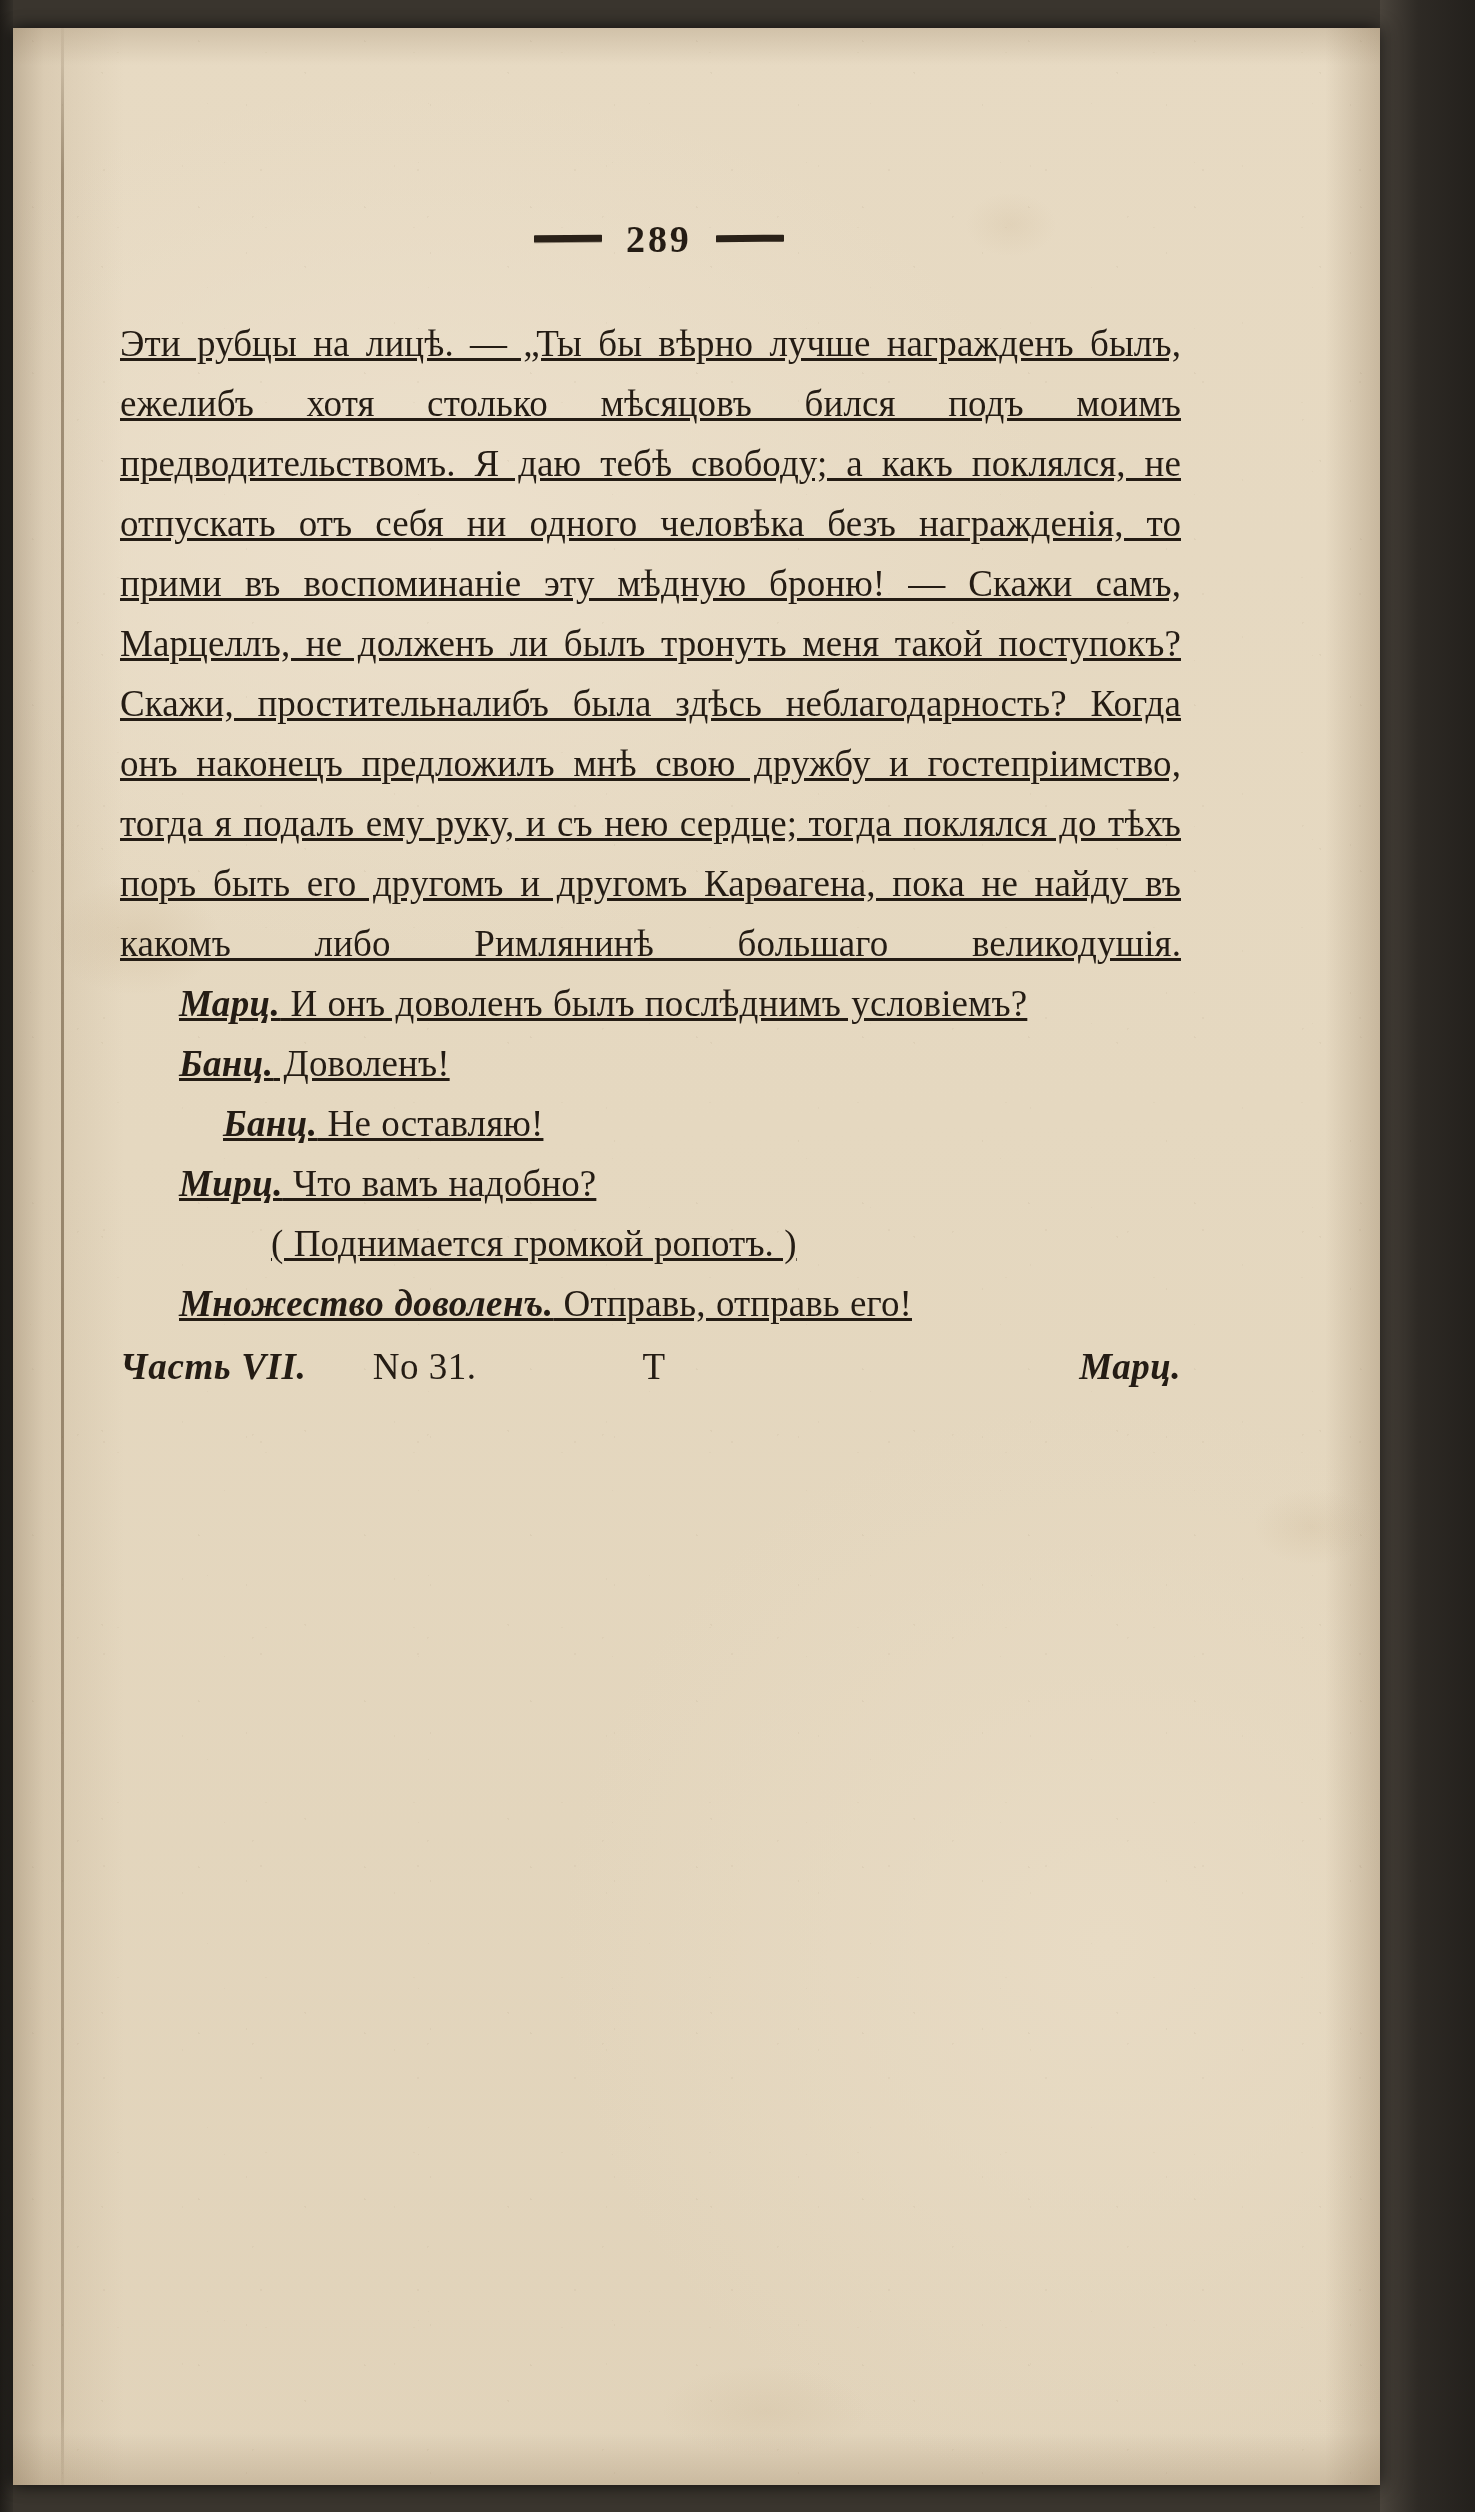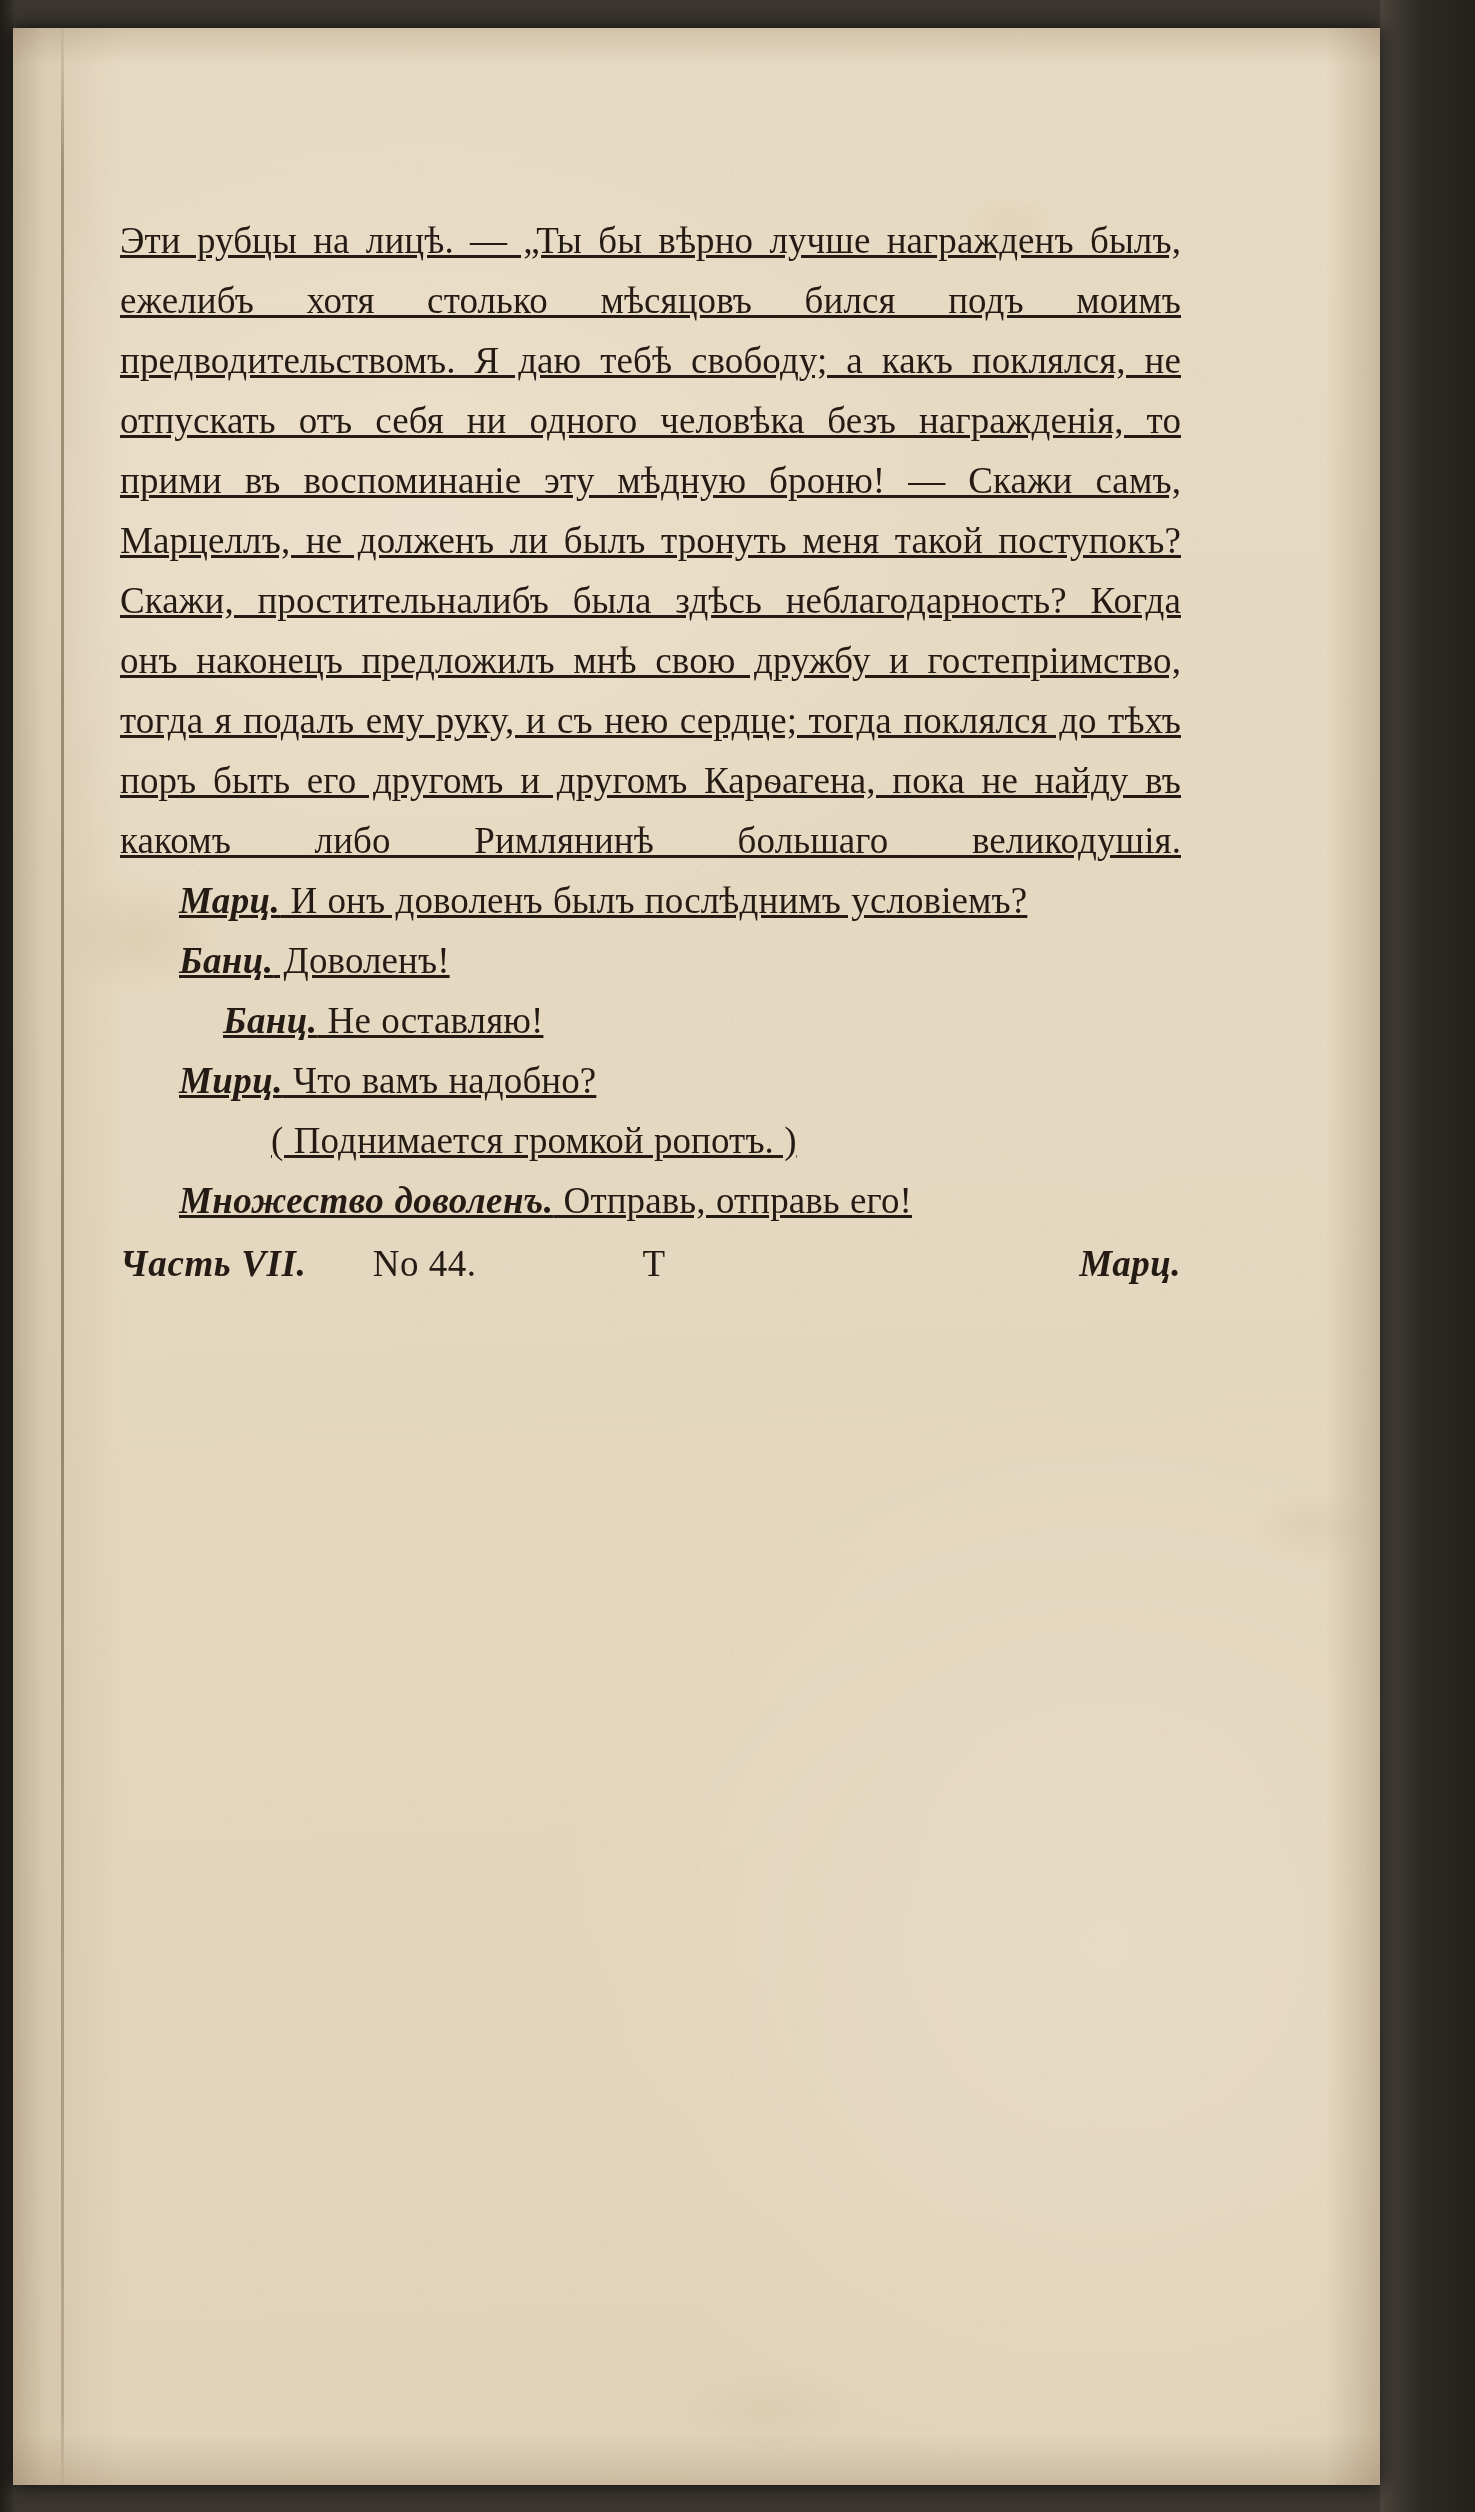--- a/index.html
+++ b/index.html
@@ -211,20 +211,25 @@
     <div class="grain"></div>
     <div class="foxing"></div>
     <div class="gutter-shadow"></div>
     <div class="fold-line"></div>
     <div class="edge-right-shade"></div>
     <div class="edge-top-shade"></div>
     <div class="edge-bottom-shade"></div>
 
     <div class="textblock">
 
+      <div class="pagehead">
+        <span class="rule left"></span>
+        <span class="pagenum">289</span>
+        <span class="rule right"></span>
+      </div>
 
       <p class="para">
         <span>Эти рубцы на лицѣ. — „Ты бы вѣрно лучше награжденъ былъ, ежелибъ хотя столько мѣсяцовъ бился подъ моимъ предводительствомъ. Я даю тебѣ свободу; а какъ поклялся, не отпускать отъ себя ни одного человѣка безъ награжденія, то прими въ воспоминаніе эту мѣдную броню! — Скажи самъ, Марцеллъ, не долженъ ли былъ тронуть меня такой поступокъ? Скажи, простительналибъ была здѣсь неблагодарность? Когда онъ наконецъ предложилъ мнѣ свою дружбу и гостепріимство, тогда я подалъ ему руку, и съ нею сердце; тогда поклялся до тѣхъ поръ быть его другомъ и другомъ Карѳагена, пока не найду въ какомъ либо Римлянинѣ большаго великодушія.</span>
       </p>
 
       <p class="para indent ragged">
         <span class="sp">Марц.</span><span> И онъ доволенъ былъ послѣднимъ условіемъ?</span>
       </p>
 
       <p class="para indent ragged">
@@ -243,21 +248,21 @@
       <p class="para stage ragged">
         <span>( Поднимается громкой ропотъ. )</span>
       </p>
 
       <p class="para indent ragged">
         <span class="sp">Множество доволенъ.</span><span> Отправь, отправь его!</span>
       </p>
 
       <div class="footline">
         <span class="foot-part">Часть VII.</span>
-        <span class="foot-no">No 44.</span>
+        <span class="foot-no">No 31.</span>
         <span class="foot-sig">Т</span>
         <span class="foot-catch">Марц.</span>
       </div>
 
     </div>
   </div>
 </div>
 
 
 </body></html>

